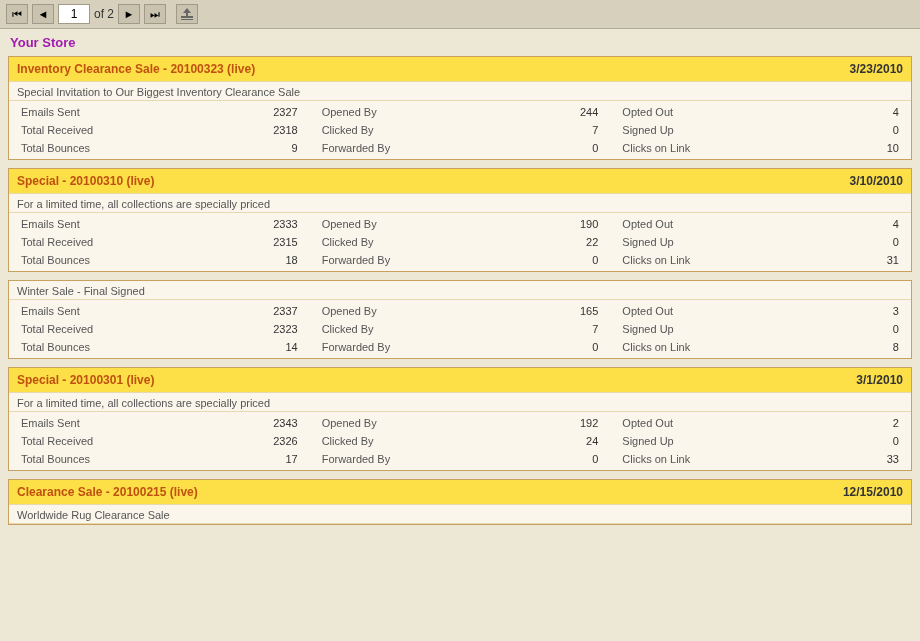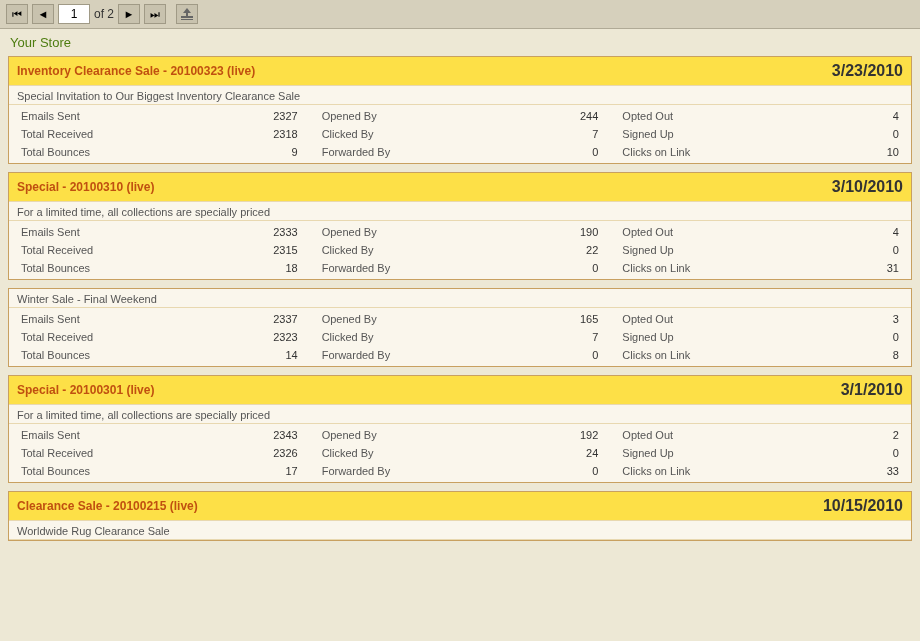--- a/index.html
+++ b/index.html
@@ -70,22 +70,22 @@
     }
     .main-content::-webkit-scrollbar-track {
       background: #d6d0bc;
     }
     .main-content::-webkit-scrollbar-thumb {
       background: #a8a090;
       border: 1px solid #908870;
     }
     .store-title {
       font-size: 13px;
-      font-weight: normal;
-      color: #4d7c0f;
+      font-weight: bold;
+      color: #a21caf;
       margin-bottom: 6px;
       padding-left: 2px;
     }
     .campaign-block {
       border: 1px solid #c8a060;
       background: #faf6ec;
       margin-bottom: 8px;
     }
     .campaign-header {
       background: #fde047;
@@ -97,21 +97,21 @@
     }
     .campaign-title {
       color: #c05010;
       font-size: 12px;
       font-weight: bold;
       text-decoration: none;
       cursor: pointer;
     }
     .campaign-date {
       color: #333;
-      font-size: 16px;
+      font-size: 12px;
       font-weight: bold;
     }
     .campaign-subtitle {
       padding: 4px 8px 2px 8px;
       color: #555;
       font-size: 11px;
       border-bottom: 1px solid #e8d8b0;
     }
     .stats-grid {
       display: grid;
@@ -243,21 +243,21 @@
             <span class="stat-label">Forwarded By</span>
             <span class="stat-value">0</span>
           </div>
           <div class="stat-cell">
             <span class="stat-label">Clicks on Link</span>
             <span class="stat-value">31</span>
           </div>
         </div>
       </div>
       <div class="campaign-block">
-        <div class="campaign-subtitle">Winter Sale - Final Weekend</div>
+        <div class="campaign-subtitle">Winter Sale - Final Signed</div>
         <div class="stats-grid">
           <div class="stat-cell">
             <span class="stat-label">Emails Sent</span>
             <span class="stat-value">2337</span>
           </div>
           <div class="stat-cell">
             <span class="stat-label">Opened By</span>
             <span class="stat-value">165</span>
           </div>
           <div class="stat-cell">
@@ -331,18 +331,18 @@
           </div>
           <div class="stat-cell">
             <span class="stat-label">Clicks on Link</span>
             <span class="stat-value">33</span>
           </div>
         </div>
       </div>
       <div class="campaign-block">
         <div class="campaign-header">
           <span class="campaign-title">Clearance Sale - 20100215 (live)</span>
-          <span class="campaign-date">10/15/2010</span>
+          <span class="campaign-date">12/15/2010</span>
         </div>
         <div class="campaign-subtitle">Worldwide Rug Clearance Sale</div>
       </div>
     </div>
 </div>
 
 </body></html>

